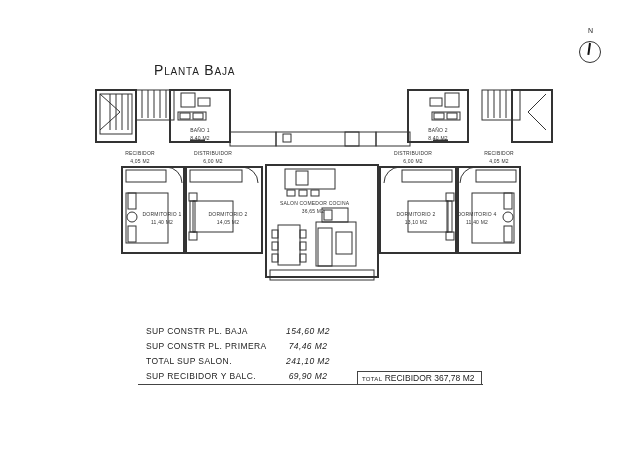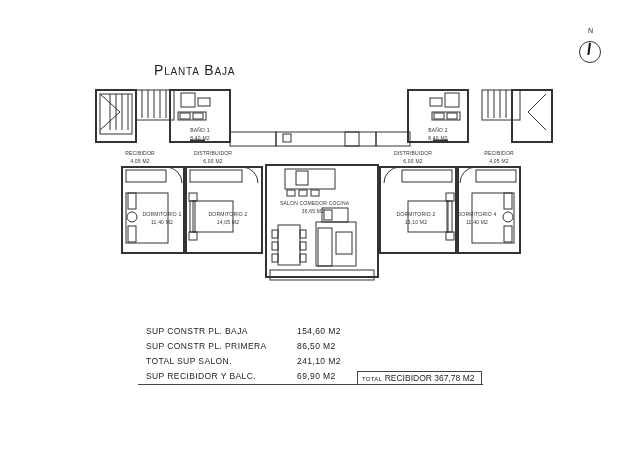--- a/index.html
+++ b/index.html
@@ -7,21 +7,21 @@
          font-family: "Liberation Sans", sans-serif; color: #222; }
   .plan-title { position: absolute; left: 134px; top: 62px; font-size: 14px;
                 letter-spacing: 0.8px; font-variant: small-caps; color: #222; margin-left: 20px; }
   .plan-svg { position: absolute; left: 0; top: 0; }
   .room-label { position: absolute; font-size: 5px; text-align: center;
                 color: #333; letter-spacing: 0.2px; line-height: 8px; white-space: nowrap; }
   .summary { position: absolute; left: 138px; top: 326px; width: 345px; }
   .summary-row { position: absolute; left: 0; font-size: 8.5px; color: #222;
                  letter-spacing: 0.4px; }
   .summary-row .lbl { position: absolute; left: 8px; white-space: nowrap; }
-  .summary-row .val { position: absolute; left: 159px; width: 50px; text-align: left; white-space: nowrap; }
+  .summary-row .val { position: absolute; left: 145px; width: 50px; text-align: center; white-space: nowrap; font-style: italic; }
   .summary-line { position: absolute; left: 0; top: 58px; width: 345px; height: 1px; background: #444; }
   .total-box { position: absolute; left: 357px; top: 371px; width: 125px; height: 14px;
                border: 1px solid #444; border-bottom: none; font-size: 8.5px; color: #222;
                box-sizing: border-box; padding: 1px 4px; white-space: nowrap; }
   .total-box .small { font-size: 6px; letter-spacing: 0.3px; }
   .north { position: absolute; left: 577px; top: 27px; width: 28px; height: 40px; }
   .north .n { position: absolute; left: 11px; top: 0; font-size: 7px; color: #222; }
   .north .circle { position: absolute; left: 2px; top: 14px; width: 22px; height: 22px;
                    border: 1px solid #333; border-radius: 50%; box-sizing: border-box; }
   .north .needle { position: absolute; left: 12px; top: 16px; width: 2px; height: 12px;
@@ -202,21 +202,21 @@
     <div>11,40 M2</div>
 </div>
 
 <div class="summary">
   <div class="summary-row" style="top:0;">
     <span class="lbl">SUP CONSTR PL. BAJA</span>
     <span class="val">154,60 M2</span>
   </div>
   <div class="summary-row" style="top:15px;">
     <span class="lbl">SUP CONSTR PL. PRIMERA</span>
-    <span class="val">86,50 M2</span>
+    <span class="val">74,46 M2</span>
   </div>
   <div class="summary-row" style="top:30px;">
     <span class="lbl">TOTAL SUP SALON.</span>
     <span class="val">241,10 M2</span>
   </div>
   <div class="summary-row" style="top:45px;">
     <span class="lbl">SUP RECIBIDOR Y BALC.</span>
     <span class="val">69,90 M2</span>
   </div>
   <div class="summary-line"></div>

